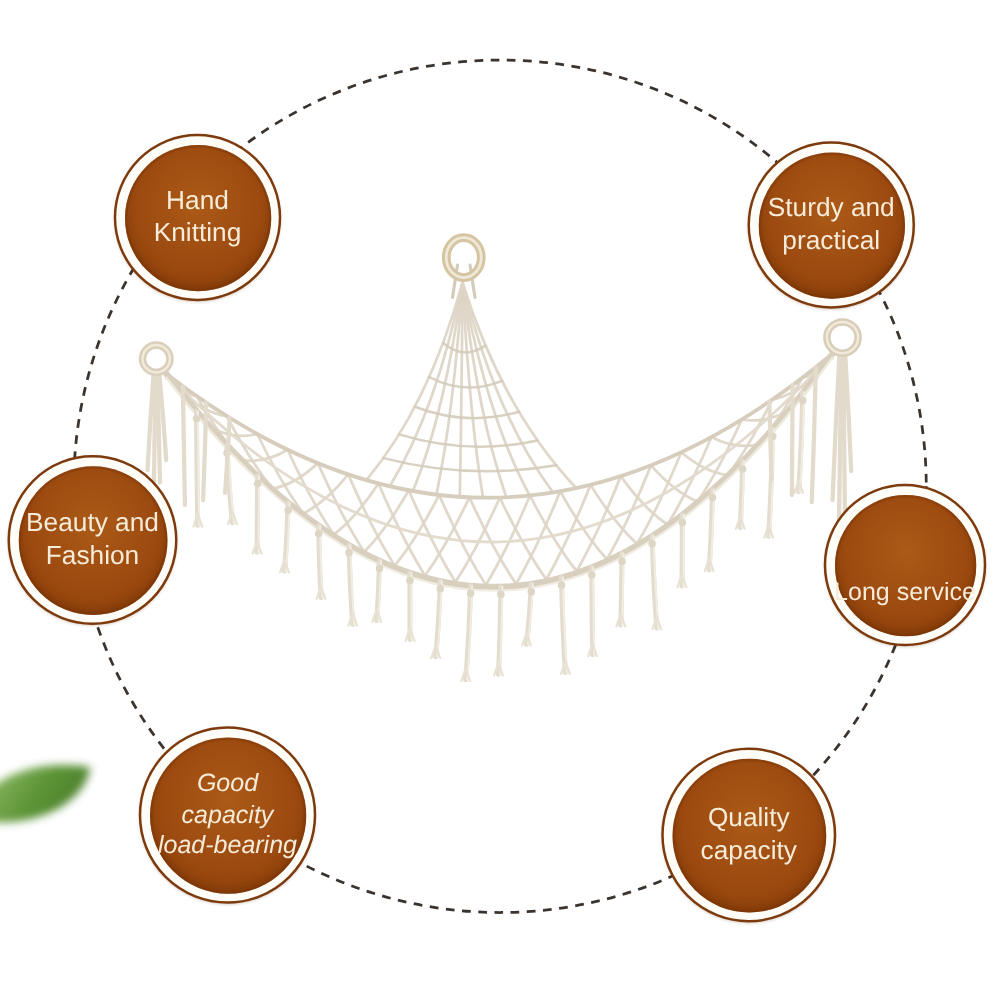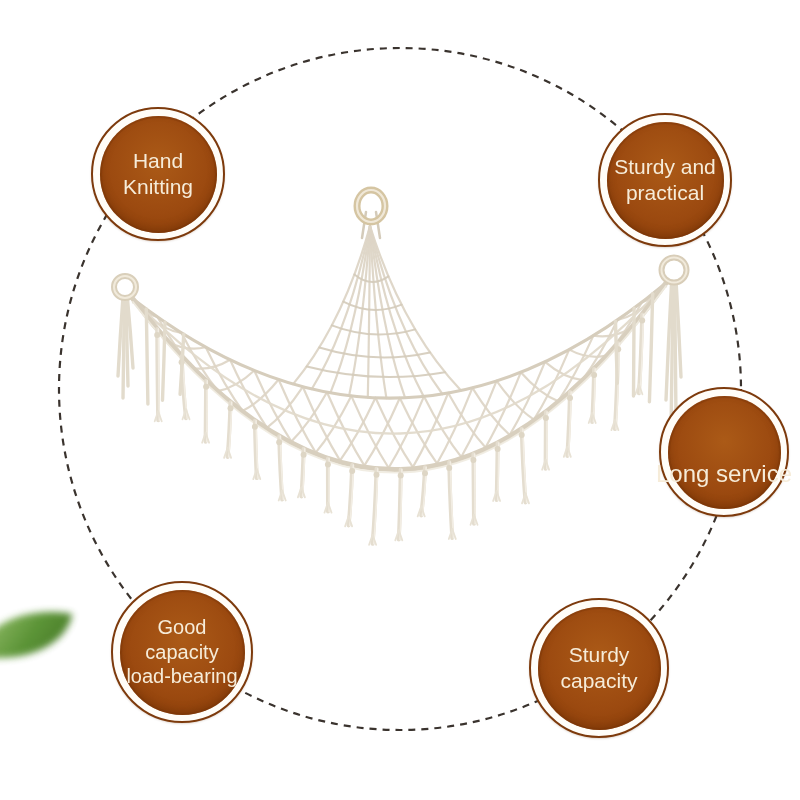--- a/index.html
+++ b/index.html
@@ -17,23 +17,23 @@
          box-shadow:inset 0 0 0 2px rgba(120,52,6,.35), inset 0 -4px 8px rgba(90,38,4,.35);
          display:flex;align-items:center;justify-content:center;}
   .badge-text{text-align:center;color:#f6ecd9;font-size:21px;line-height:1.22;
          white-space:nowrap;}
   .badge-text span{display:block;}
 
   .b1{left:91px; top:107px;width:130px;height:130px;}
   .b2{left:598px;top:113px;width:130px;height:130px;}
   .b3{left:6px;  top:364px;width:132px;height:132px;}
   .b4{left:659px;top:387px;width:126px;height:126px;}
-  .b5{left:111px;top:581px;width:138px;height:138px;}
+  .b5{left:111px;top:581px;width:138px;height:138px;font-style:italic;}
   .b6{left:529px;top:598px;width:136px;height:136px;}
-  .b4 .badge-text{font-size:24px;margin-top:44px;}
+  .b4 .badge-text{font-size:20px;margin-top:44px;}
   .b5 .badge-text{font-size:20px;}
 
   
   .leaf{position:absolute;left:-18px;top:606px;width:86px;height:58px;
         background:linear-gradient(115deg,#8ab85c 8%,#4e8b26 55%,#386f16 92%);
         border-radius:100% 0 100% 0;transform:rotate(10deg);
         filter:blur(3.5px);opacity:.92;}
 </style>
 </head>
 <body>
@@ -249,20 +249,28 @@
 
   <div class="badge b2">
     <div class="badge-disc">
       <div class="badge-text">
         <span>Sturdy and</span>
         <span>practical</span>
       </div>
     </div>
   </div>
 
+  <div class="badge b3">
+    <div class="badge-disc">
+      <div class="badge-text">
+        <span>Beauty and</span>
+        <span>Fashion</span>
+      </div>
+    </div>
+  </div>
 
   <div class="badge b4">
     <div class="badge-disc">
       <div class="badge-text">
         <span>Long service</span>
       </div>
     </div>
   </div>
 
   <div class="badge b5">
@@ -271,20 +279,20 @@
         <span>Good</span>
         <span>capacity</span>
         <span>load-bearing</span>
       </div>
     </div>
   </div>
 
   <div class="badge b6">
     <div class="badge-disc">
       <div class="badge-text">
-        <span>Sturdy</span>
+        <span>Quality</span>
         <span>capacity</span>
       </div>
     </div>
   </div>
 
   <div class="leaf"></div>
 </div>
 
 </body></html>

